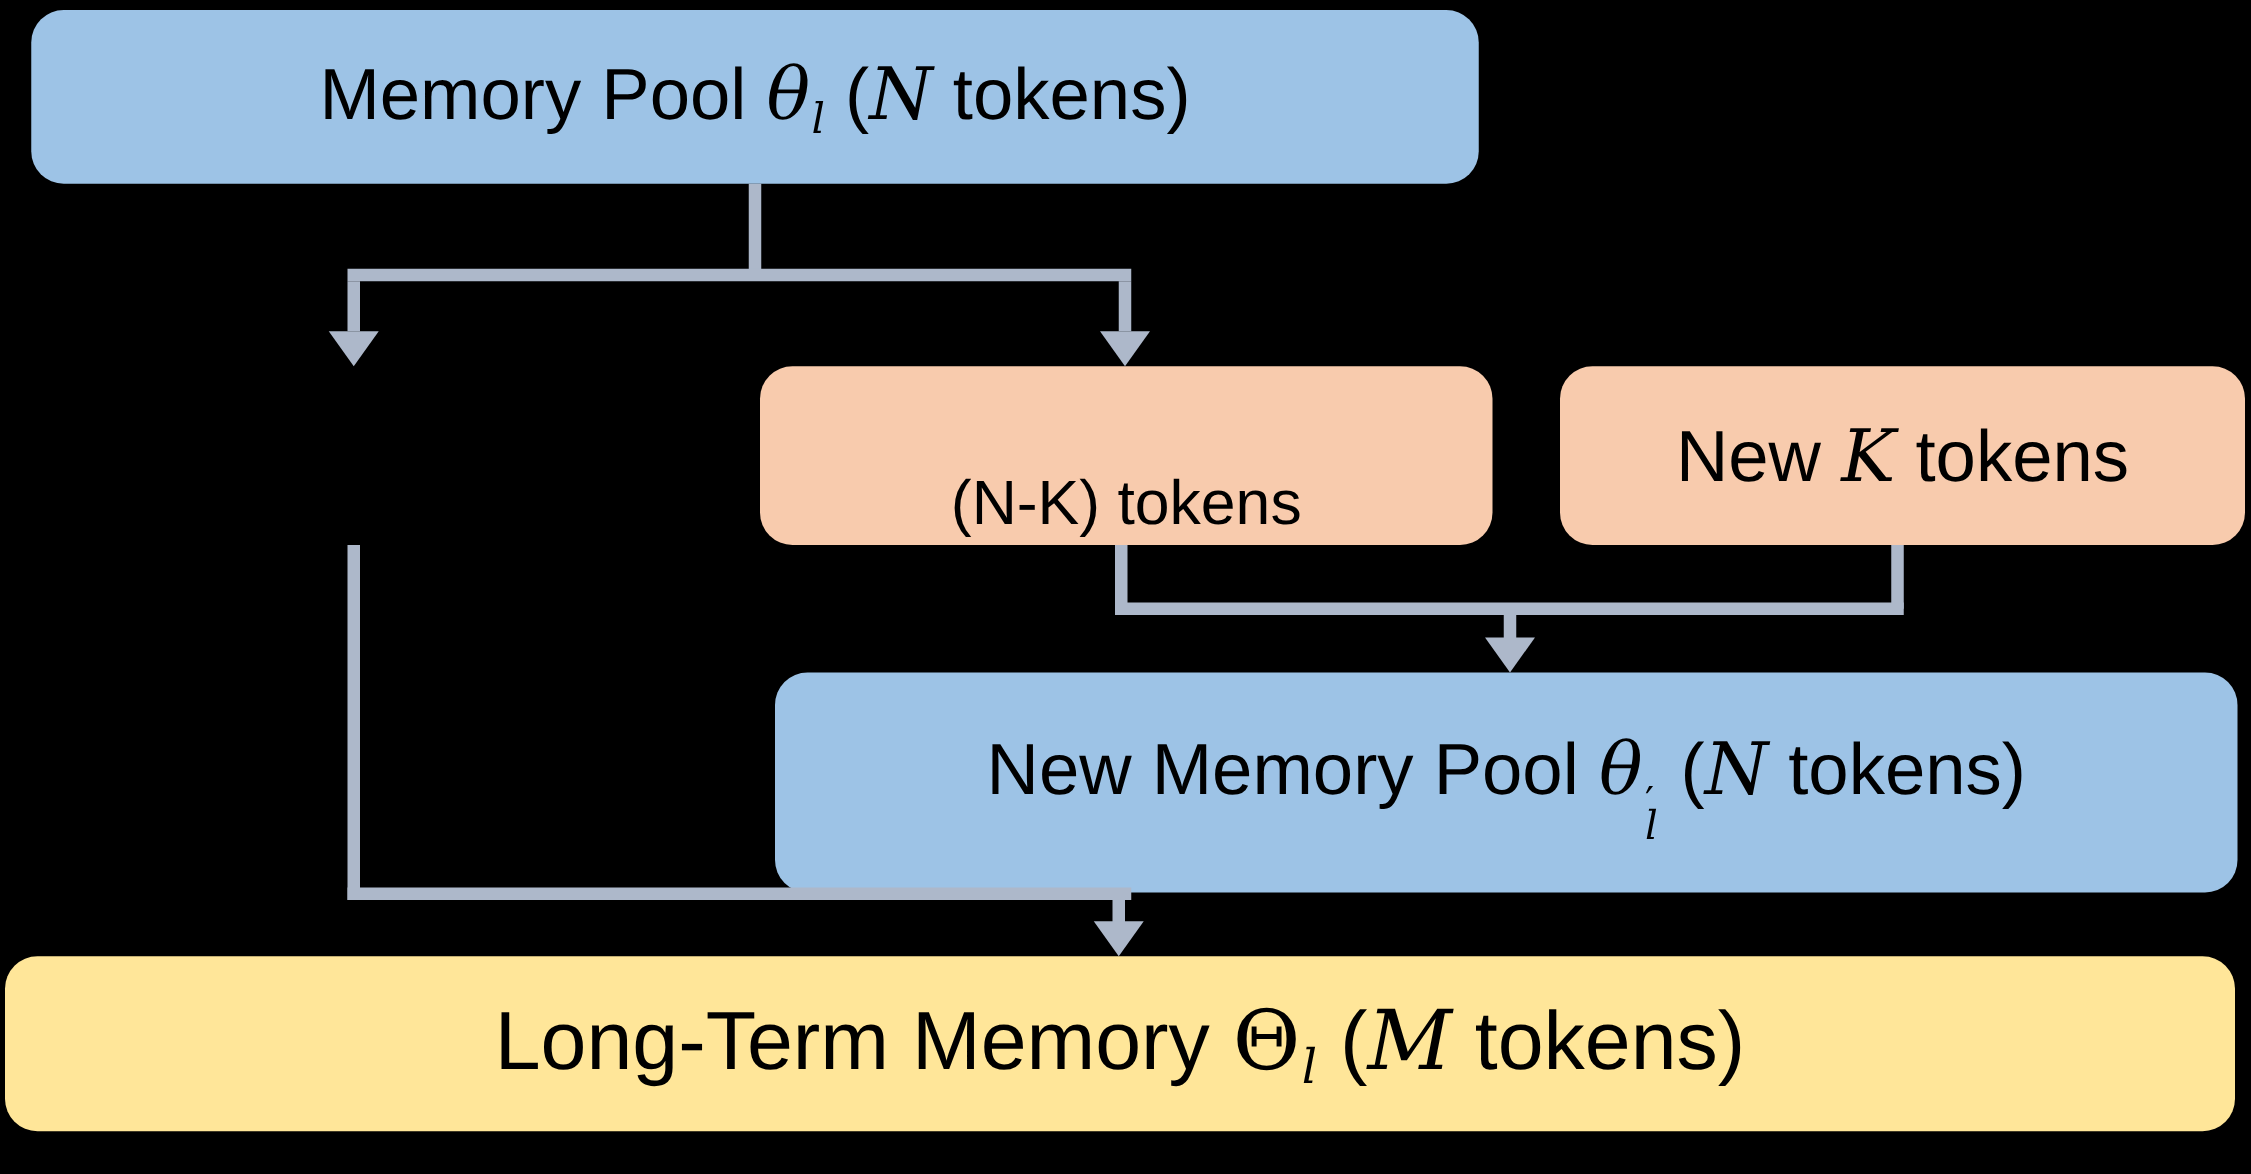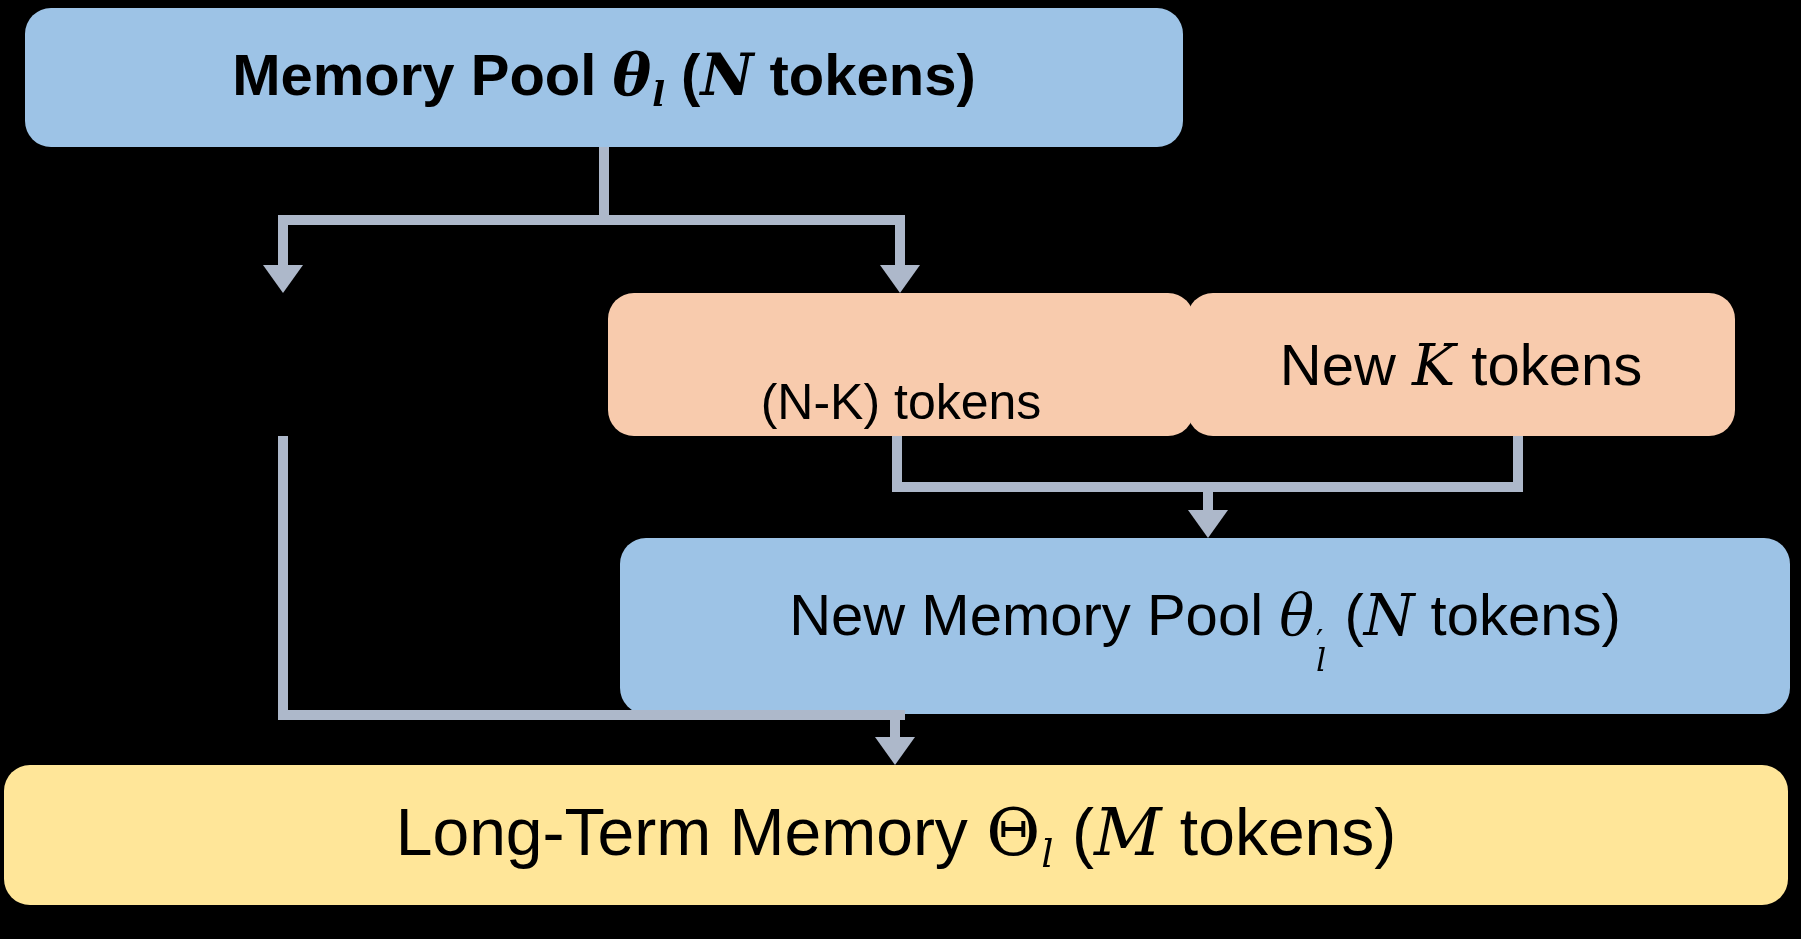--- a/index.html
+++ b/index.html
@@ -26,24 +26,24 @@
     flex-direction:column;
     align-items:center;
     justify-content:center;
     text-align:center;
     color:var(--text);
   }
   .blue{background:var(--box-blue);}
   .orange{background:var(--box-orange);}
   .yellow{background:var(--box-yellow);align-items:center;}
 
-  #memory-pool   {left:25px;  top:8px;   width:1158px;height:139px;font-size:58px;font-weight:bold;}
+  #memory-pool   {left:25px;  top:8px;   width:1158px;height:139px;font-size:58px;}
   #dropped       {left:6px;   top:293px; width:559px; height:143px;font-size:50px;line-height:1.34;}
   #remaining     {left:608px; top:293px; width:586px; height:143px;font-size:50px;line-height:1.34;justify-content:flex-end;}
-  #new-tokens    {left:1187px;top:293px; width:548px; height:143px;font-size:58px;}
+  #new-tokens    {left:1248px;top:293px; width:548px; height:143px;font-size:58px;}
   #new-memory-pool{left:620px;top:538px; width:1170px;height:176px;font-size:58px;}
   #long-term     {left:4px;   top:765px; width:1784px;height:140px;font-size:66px;}
 
   .line{position:absolute;background:var(--line);}
   
   .a-v   {left:599px;top:147px;width:10px;height:73px;}
   .a-h   {left:278px;top:215px;width:627px;height:10px;}
   .a-d1  {left:278px;top:225px;width:10px;height:40px;}
   .a-d2  {left:895px;top:225px;width:10px;height:40px;}
   

